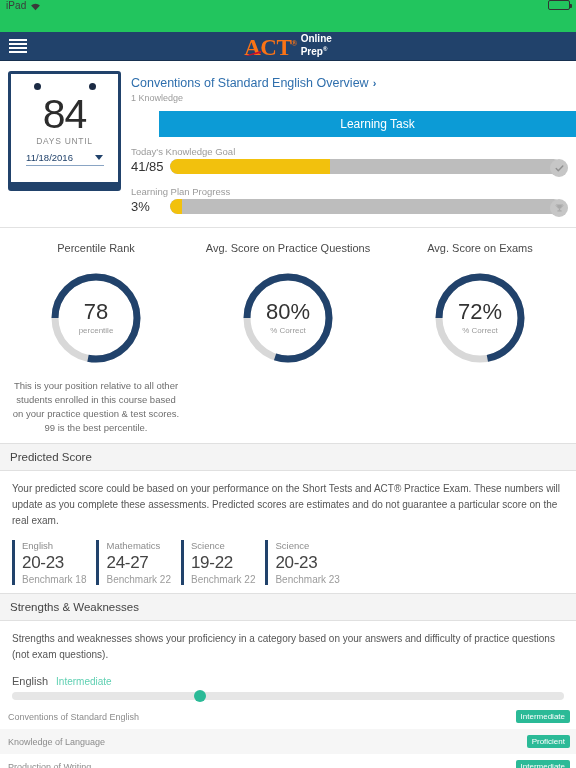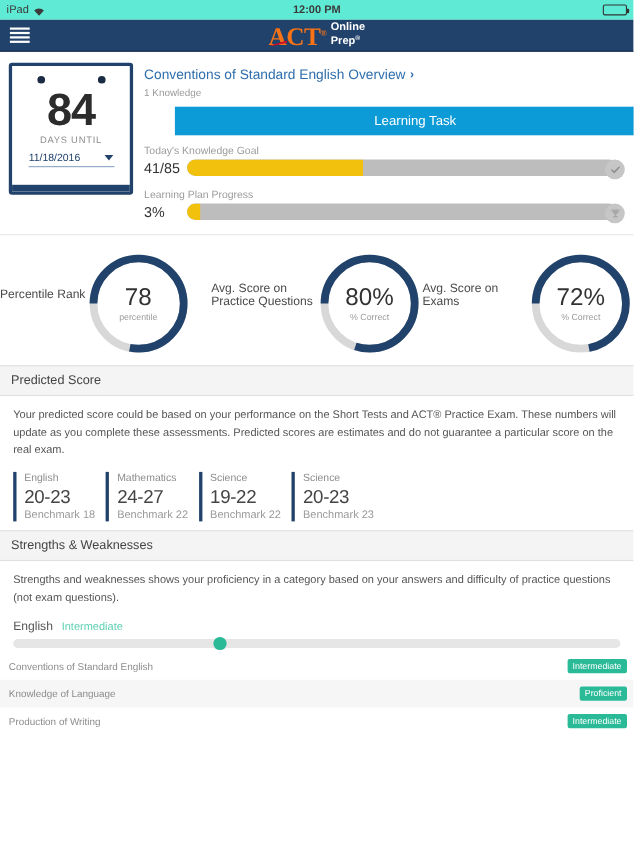--- a/index.html
+++ b/index.html
@@ -6,23 +6,23 @@
   html, body {
     width: 576px; height: 768px;
     font-family: "Liberation Sans", sans-serif;
     background: #ffffff;
     overflow: hidden;
   }
   body { position: relative; }
 
   
   .statusbar {
-    height: 18px; width: 100%;
-    background: #5eead4;
-    display: flex; align-items: center;
+    height: 32px; width: 100%;
+    background: #22c55e;
+    display: flex; align-items: flex-start;
     padding: 0 6px;
     font-size: 10px; color: #3a3a3a;
     position: relative;
   }
   .sb-left { display: flex; align-items: center; gap: 4px; }
   .sb-carrier { font-size: 10px; letter-spacing: 0.1px; }
   .wifi-icon { display:inline-block; width: 11px; height: 9px; position: relative; top: 1px;}
   .sb-time {
     position: absolute; left: 0; right: 0; text-align: center;
     font-size: 10px; font-weight: bold; color: #3a3a3a;
@@ -91,21 +91,21 @@
     width: 113px; height: 120px; flex: 0 0 113px;
     border: 3px solid #21426b; border-radius: 3px;
     background: #fff; position: relative;
     display: flex; flex-direction: column; align-items: center;
     padding-top: 9px;
   }
   .cal-dots { display:flex; justify-content: space-between; width: 62px; }
   .cal-dot { width: 7px; height: 7px; border-radius: 50%; background: #1b2b44; }
   .cal-num {
     font-size: 41px; color: #2c2c2c; line-height: 40px; margin-top: 4px;
-    font-weight: bold; letter-spacing: -1px;
+    font-weight: normal; letter-spacing: -1px;
   }
   .cal-label {
     font-size: 8.5px; color: #8c8c8c; letter-spacing: 0.7px; margin-top: 2px;
   }
   .cal-date-row {
     margin-top: 6px; width: 78px; display: flex; align-items: center;
     justify-content: center; gap: 22px;
     border-bottom: 1px solid #8aa5c4; padding-bottom: 2px;
   }
   .cal-date { font-size: 9.5px; color: #21426b; }
@@ -138,21 +138,21 @@
   .bar-fill { height: 100%; background: #f2c10d; border-radius: 8px 0 0 8px;}
   .bar-endcap {
     width: 18px; height: 18px; border-radius: 50%; background: #c6c6c6;
     margin-left: -16px; z-index: 2; position: relative;
     display: flex; align-items: center; justify-content: center;
     color: #8f8f8f;
   }
 
   
   .donut-row { display: flex; padding: 14px 0 8px 0; background:#fff; }
-  .donut-col { flex: 1 1 0; display: flex; flex-direction: row; align-items: center; }
+  .donut-col { flex: 1 1 0; display: flex; flex-direction: column; align-items: center; }
   .donut-title { font-size: 11px; color: #4a4a4a; margin-bottom: 16px; }
   .donut { position: relative; width: 96px; height: 96px; }
   .donut svg { transform: rotate(-90deg); }
   .donut-center {
     position: absolute; top: 0; left: 0; right: 0; bottom: 0;
     display: flex; flex-direction: column; align-items: center; justify-content: center; text-align: center;
   }
   .donut-big { font-size: 22px; color: #333; line-height: 22px; }
   .donut-small { font-size: 8px; color: #9b9b9b; margin-top: 3px; }
   .donut-note {
@@ -204,21 +204,20 @@
 
 <div class="statusbar">
   <div class="sb-left">
     <span class="sb-carrier">iPad</span>
     <span class="wifi-icon">
       <svg width="11" height="9" viewBox="0 0 11 9">
           <path d="M5.5 8.3 L1.1 3.6 A6 6 0 0 1 9.9 3.6 Z" fill="#3a3a3a"></path>
         </svg>
     </span>
   </div>
-  <div class="sb-time">12:00 PM</div>
   <div class="sb-right">
     <span class="battery"><span class="battery-fill"></span></span>
   </div>
 </div>
 
 <div class="navbar">
   <div class="hamburger">
     <span></span>
       <span></span>
       <span></span>
@@ -299,20 +298,21 @@
     <div class="donut">
       <svg width="96" height="96" viewBox="0 0 96 96">
         <circle cx="48" cy="48" r="41" fill="none" stroke="#d8d8d8" stroke-width="7"></circle>
         <circle id="d0" cx="48" cy="48" r="41" fill="none" stroke="#21426b" stroke-width="7" stroke-dasharray="200.93626612360316 257.610597594363" transform="rotate(-90 48 48)"></circle>
       </svg>
       <div class="donut-center">
         <span class="donut-big">78</span>
         <span class="donut-small">percentile</span>
       </div>
     </div>
+    <div class="donut-note">This is your position relative to all other students enrolled in this course based on your practice question &amp; test scores. 99 is the best percentile.</div>
   </div>
 
   <div class="donut-col">
     <div class="donut-title">Avg. Score on Practice Questions</div>
     <div class="donut">
       <svg width="96" height="96" viewBox="0 0 96 96">
         <circle cx="48" cy="48" r="41" fill="none" stroke="#d8d8d8" stroke-width="7"></circle>
         <circle id="d1" cx="48" cy="48" r="41" fill="none" stroke="#21426b" stroke-width="7" stroke-dasharray="206.08847807549043 257.610597594363" transform="rotate(-90 48 48)"></circle>
       </svg>
       <div class="donut-center">

